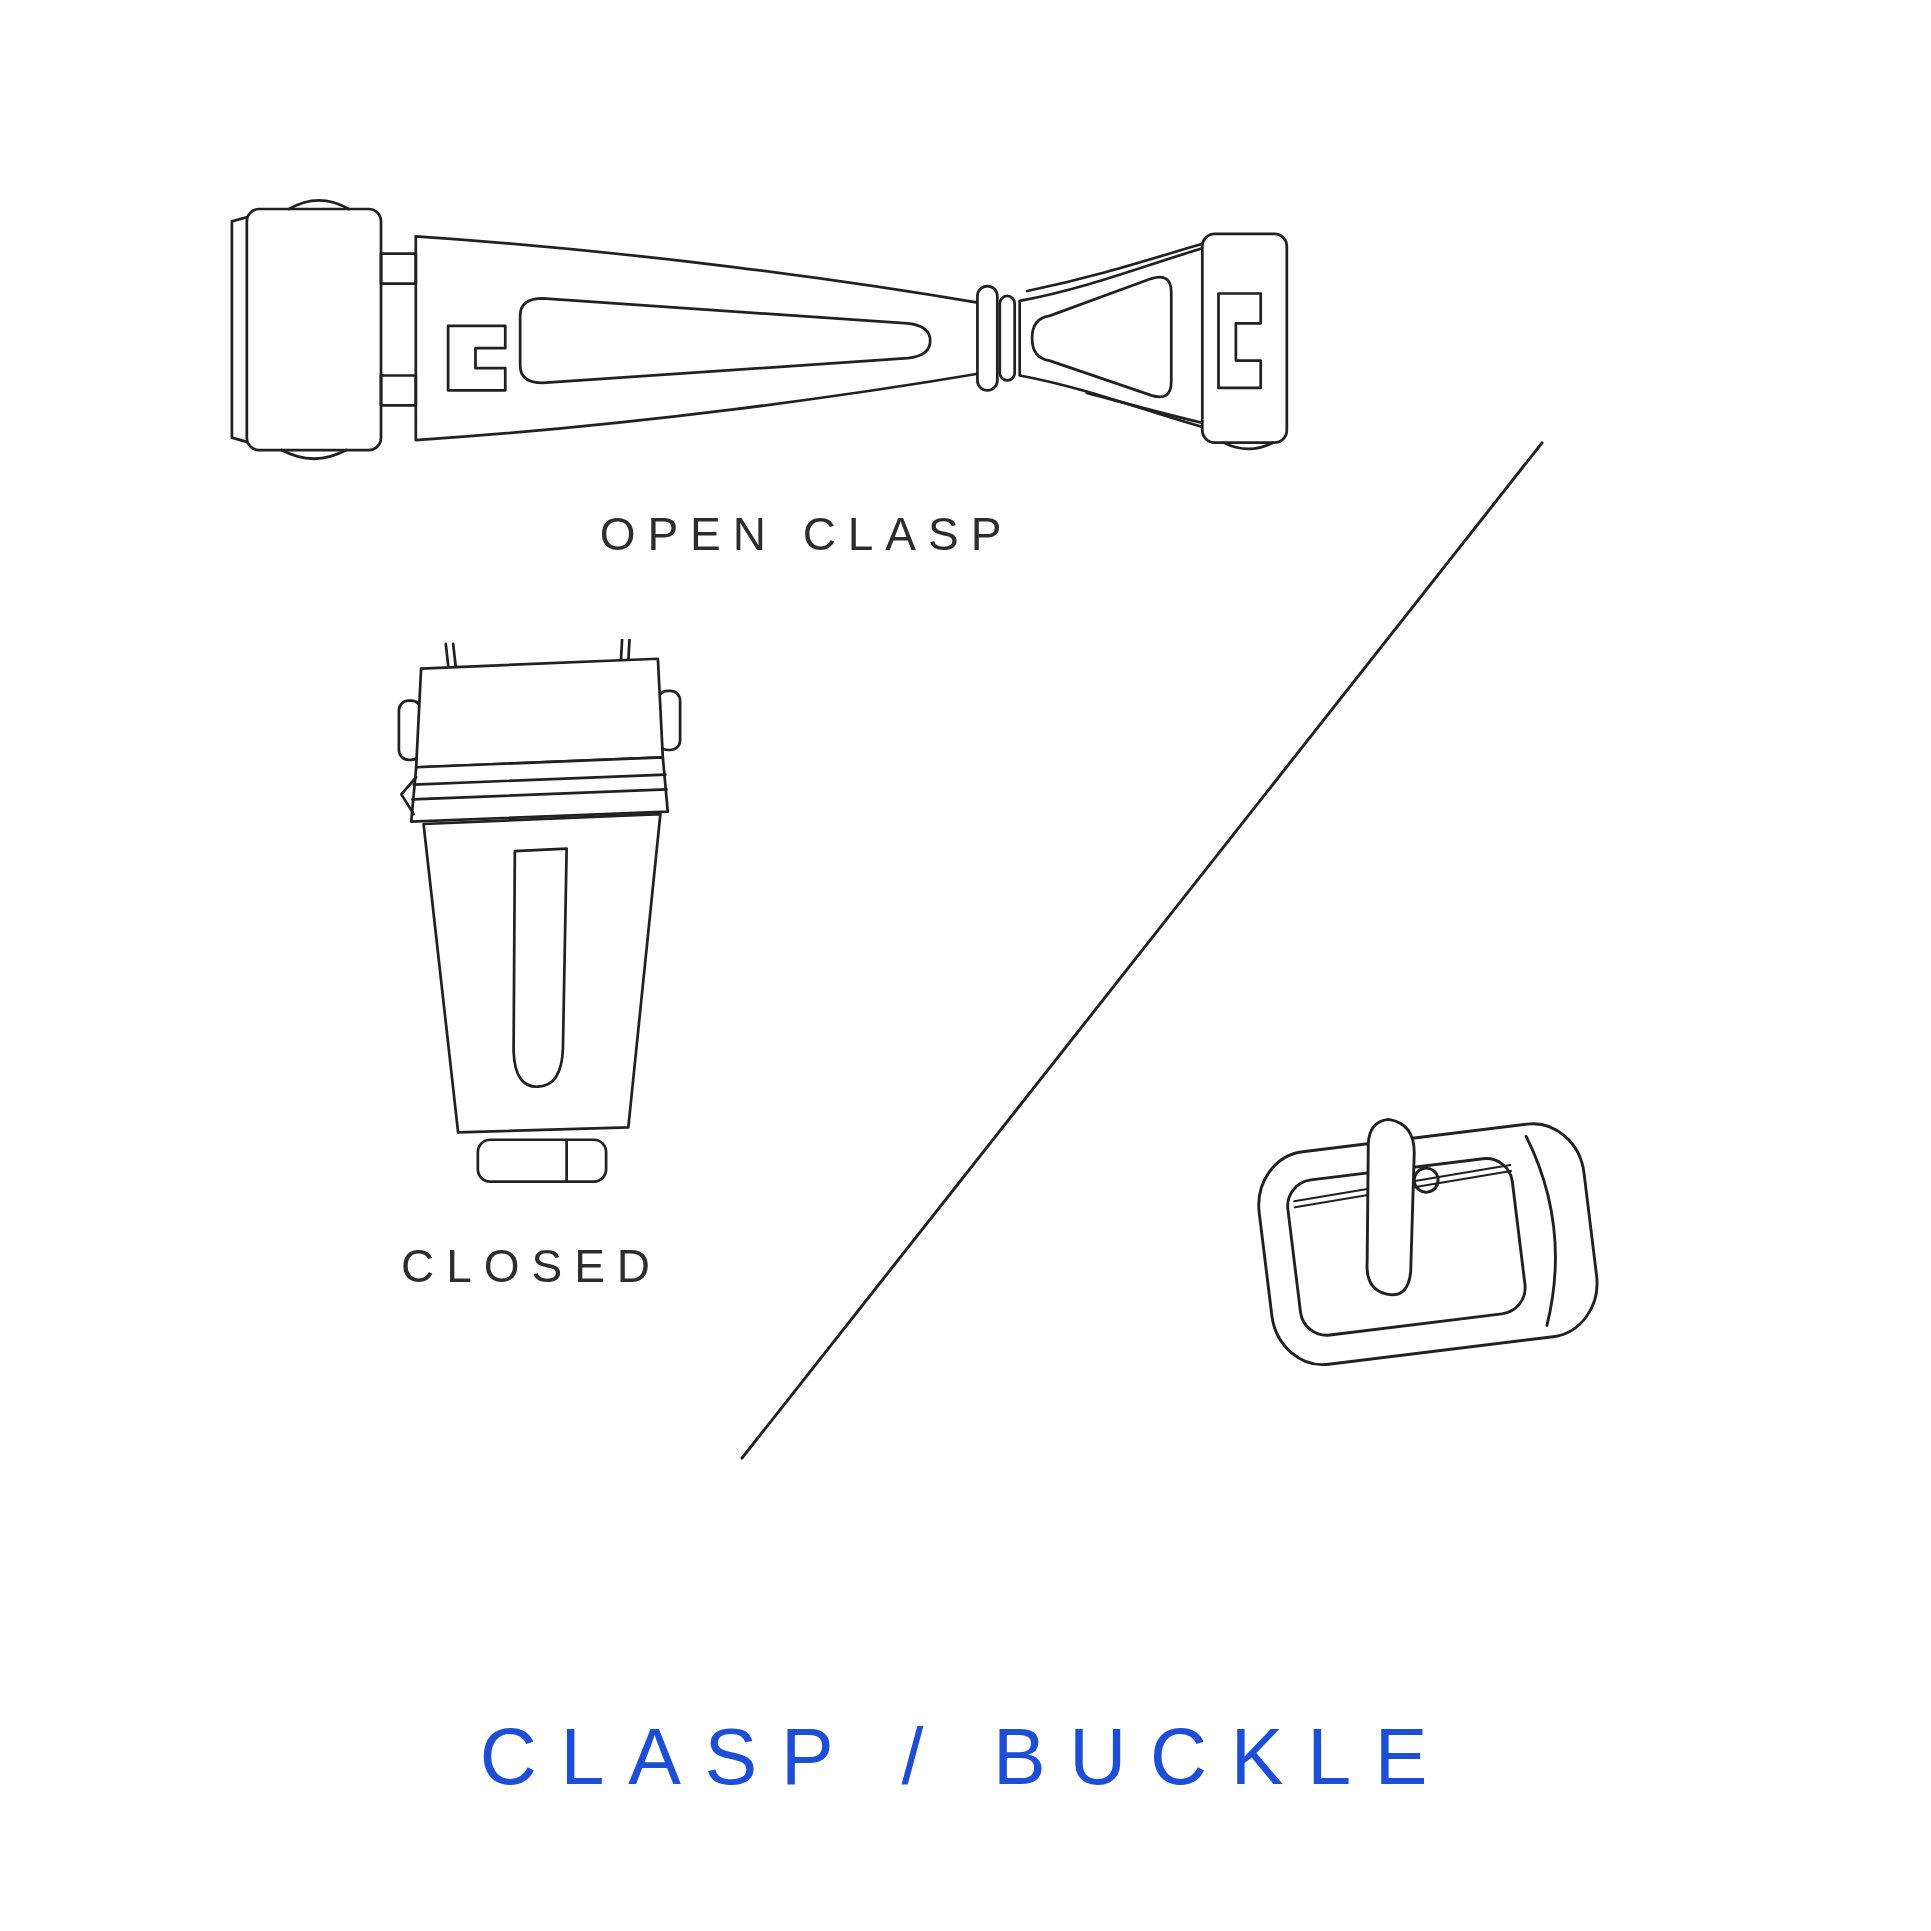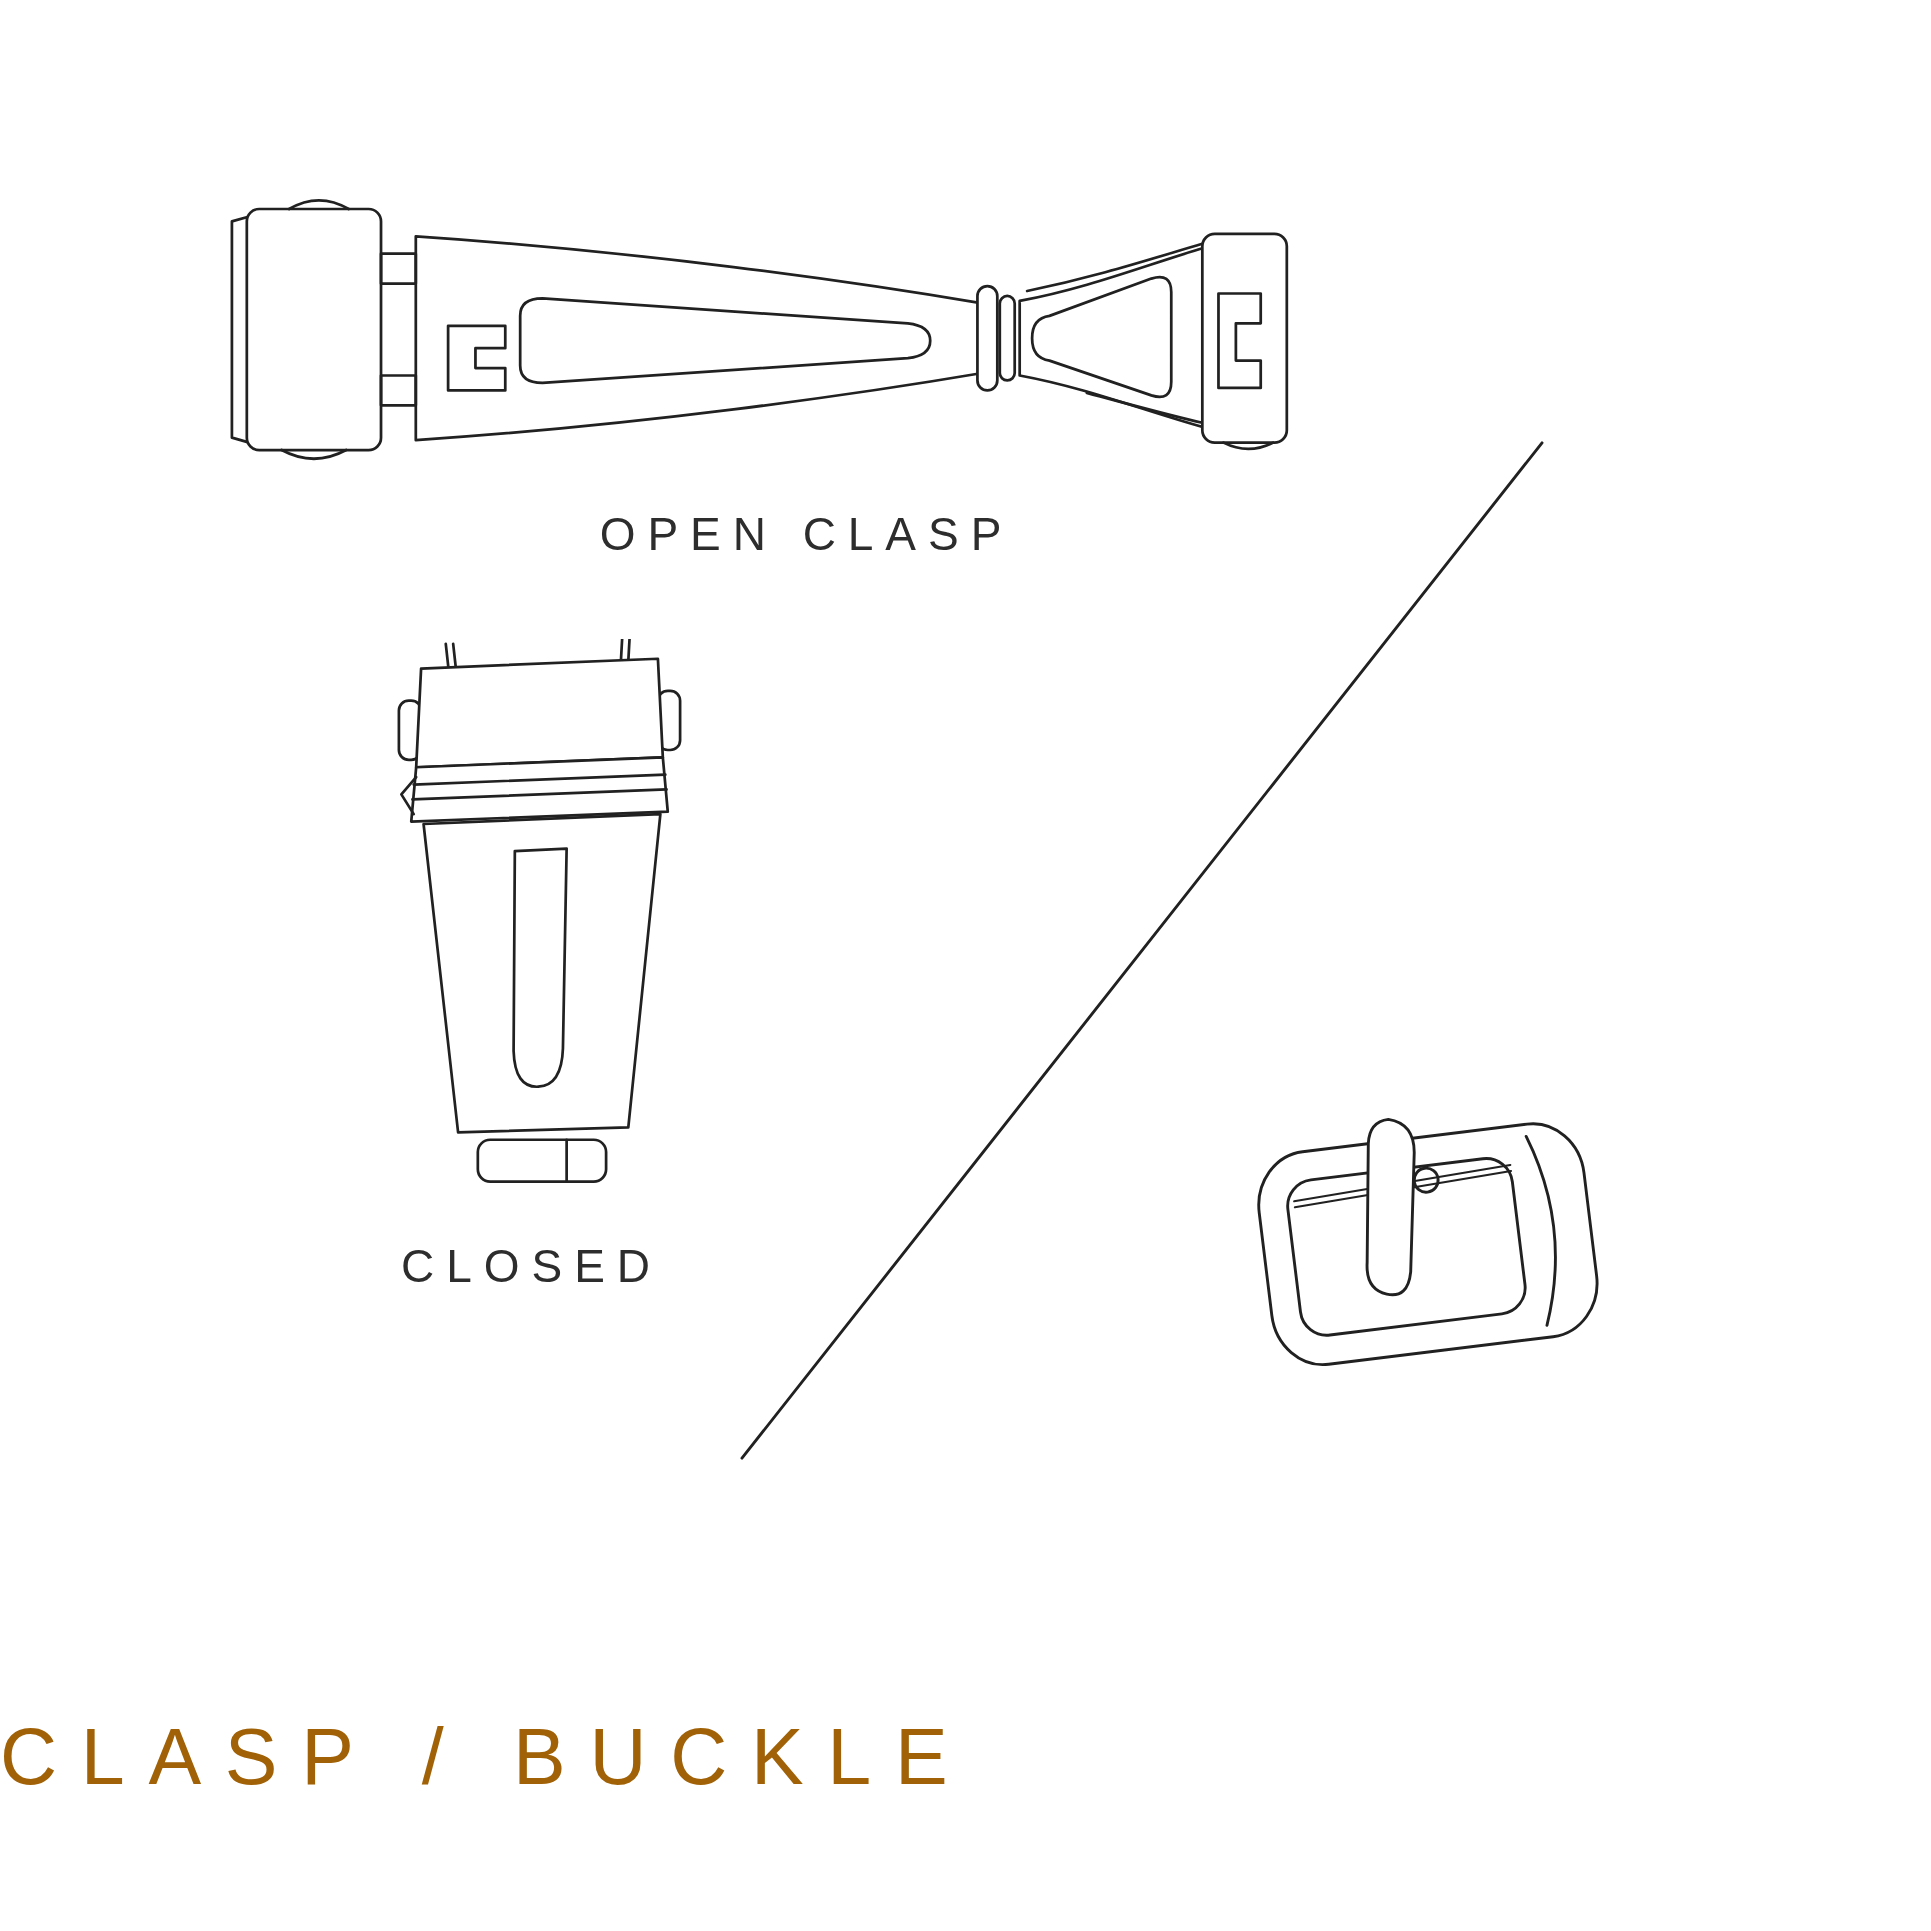--- a/index.html
+++ b/index.html
@@ -24,25 +24,25 @@
     font-weight: 400;
     letter-spacing: 0.26em;
     color: #2d2d2d;
     white-space: nowrap;
   }
   .page-title {
     position: absolute;
     left: 0;
     top: 1711px;
     width: 1931px;
-    text-align: left;
+    text-align: center;
     font-size: 79px;
     font-weight: 400;
     letter-spacing: 0.30em;
-    color: #a16207;
+    color: #1d4ed8;
     white-space: nowrap;
   }
 </style>
 </head>
 <body>
 
 <div class="canvas">
 
   <div class="fig" style="left:217px; top:179px; width:1081px; height:311px;">
     <svg viewBox="0 0 870 250">

